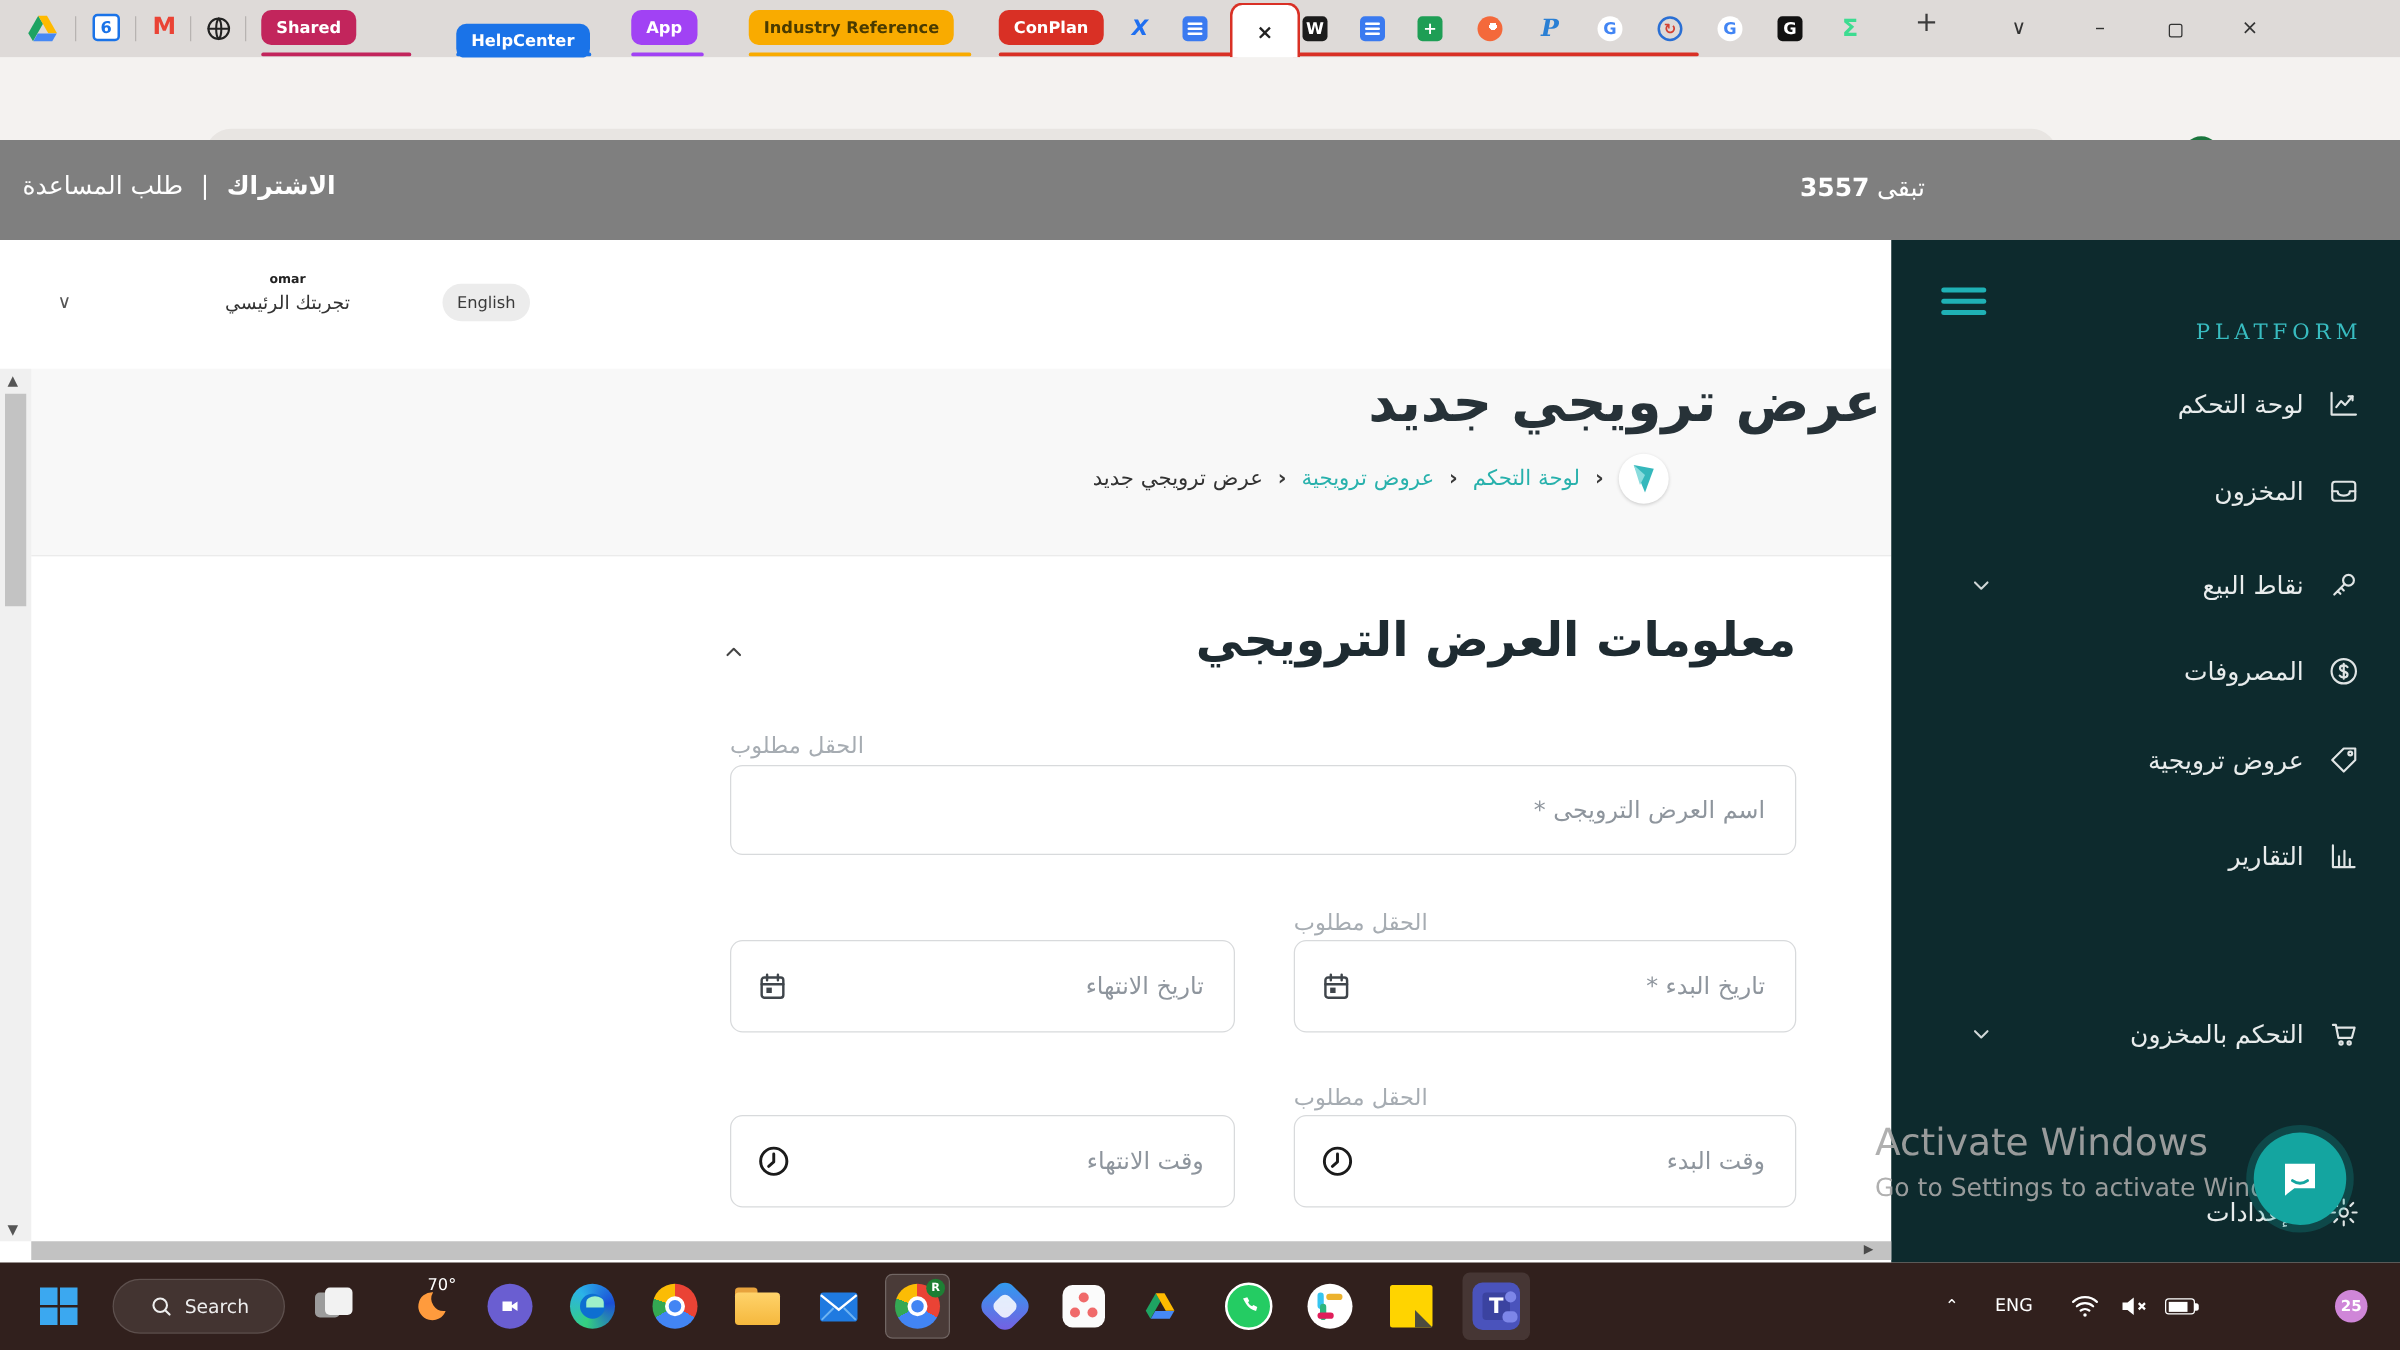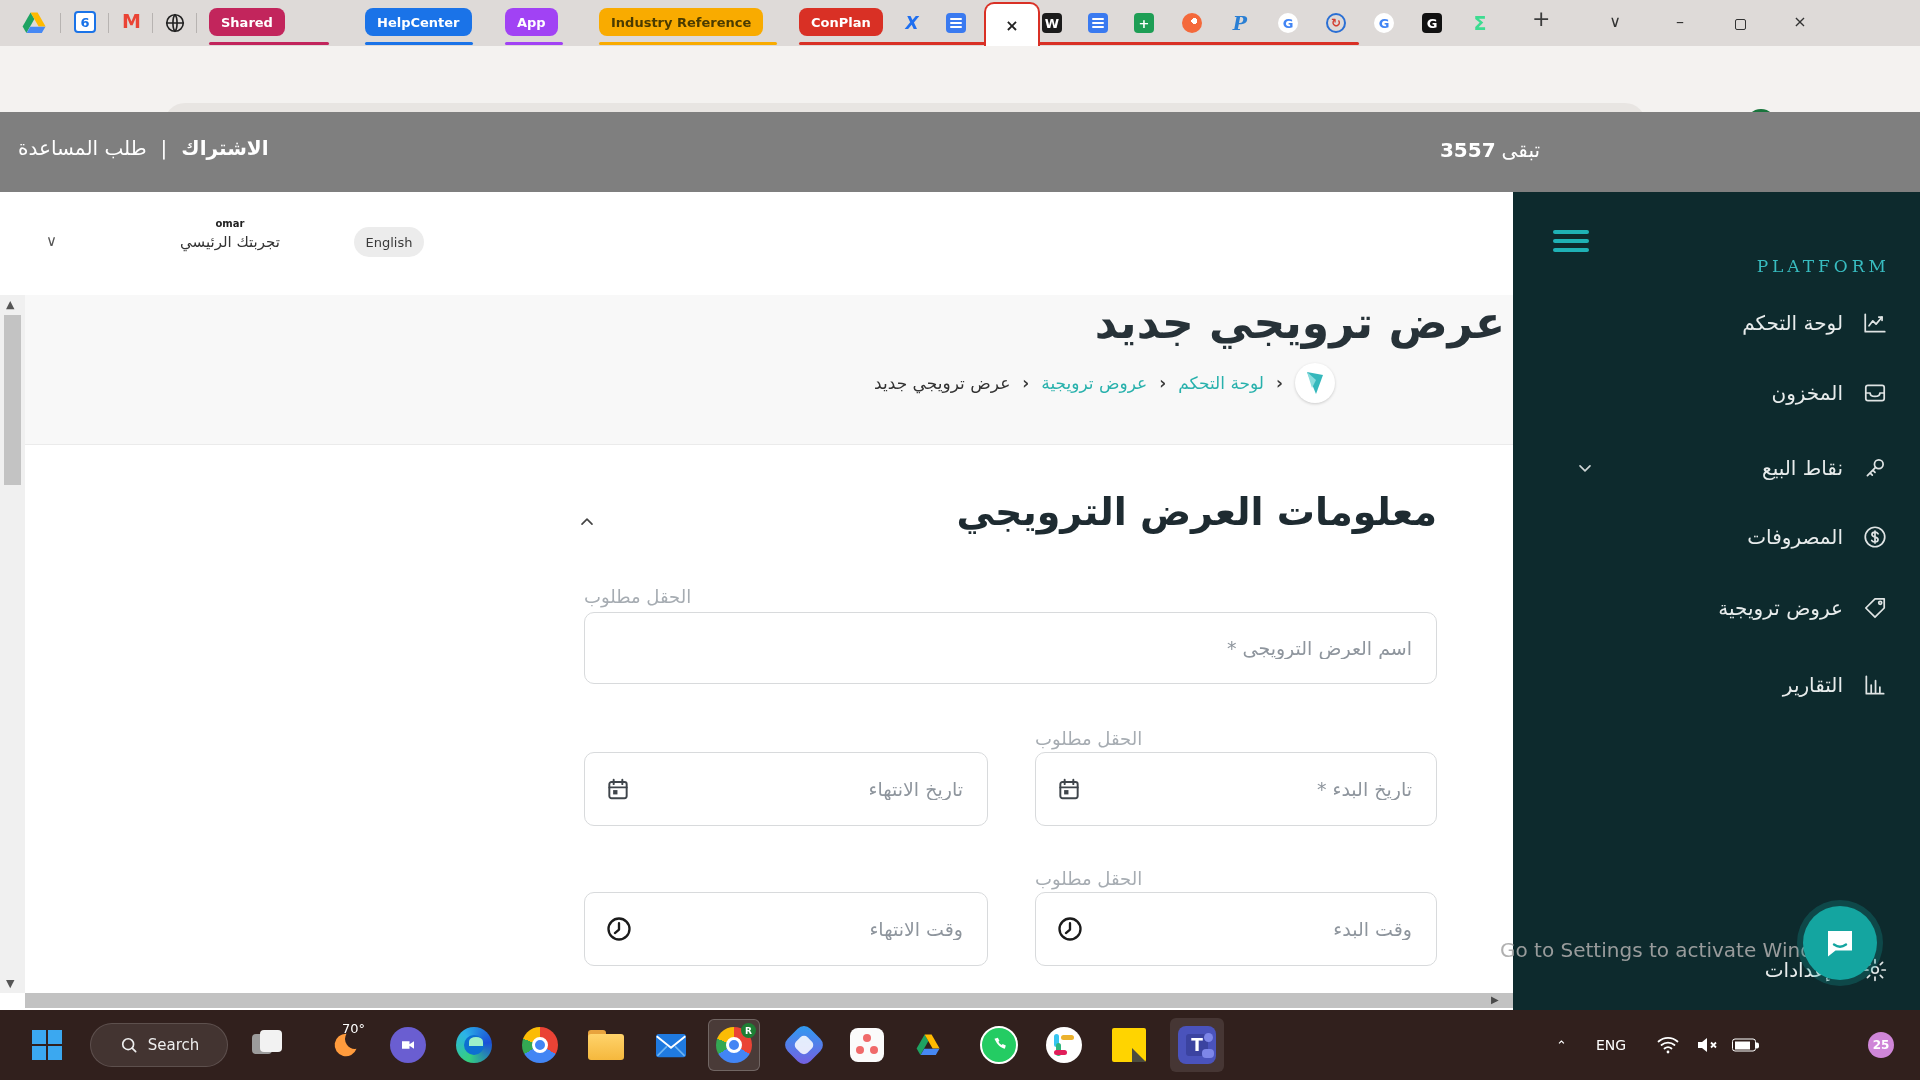--- a/index.html
+++ b/index.html
@@ -73,21 +73,21 @@
     <span class="psep" style="left:152px;"></span>
     <span class="abs" style="left:164px;top:12px;">
         <svg width="22" height="22" viewBox="0 0 24 24" fill="none" stroke="#222" stroke-width="1.8" stroke-linecap="round" stroke-linejoin="round">
           <circle cx="12" cy="12" r="9"></circle>
           <path d="M3 12h18M12 3c3 3 3 15 0 18M12 3c-3 3-3 15 0 18"></path>
         </svg>
       </span>
     <span class="psep" style="left:196px;"></span>
 
     <span class="gpill" style="left: 209px; background-color: rgb(194, 37, 92); color: rgb(255, 255, 255);">Shared</span>
-    <span class="gpill" style="left: 365px; background-color: rgb(26, 115, 232); color: rgb(255, 255, 255);">HelpCenter</span>
+    <span class="gpill" style="left: 365px; background-color: rgb(26, 115, 232); color: rgb(255, 255, 255); margin-top: 11px;">HelpCenter</span>
     <span class="gpill" style="left: 505px; background-color: rgb(161, 66, 244); color: rgb(255, 255, 255);">App</span>
     <span class="gpill" style="left: 599px; background-color: rgb(249, 171, 0); color: rgb(74, 59, 0);">Industry Reference</span>
     <span class="gpill" style="left: 799px; background-color: rgb(217, 48, 37); color: rgb(255, 255, 255);">ConPlan</span>
 
     <span class="gline" style="left:209px;width:120px;background:#c2255c;"></span>
     <span class="gline" style="left:365px;width:108px;background:#1a73e8;"></span>
     <span class="gline" style="left:505px;width:58px;background:#a142f4;"></span>
     <span class="gline" style="left:599px;width:178px;background:#f9ab00;"></span>
     <span class="gline" style="left:799px;width:560px;background:#d93025;"></span>
 
@@ -342,30 +342,46 @@
   </div>
   <div class="sbitem" style="top:663px;">
     <span class="sblabel">التقارير</span>
       <span class="sbicon">
         <svg width="26" height="26" viewBox="0 0 24 24" fill="none" stroke="#dfe4e4" stroke-width="1.6" stroke-linecap="round" stroke-linejoin="round">
           <path d="M4 4v16h16"></path>
           <path d="M8.5 19v-7M12.5 19V8M16.5 19v-5"></path>
         </svg>
       </span>
   </div>
+  <div class="sbitem" style="top:805px;">
+    <span class="sbchev">
+        <svg width="20" height="20" viewBox="0 0 24 24" fill="none" stroke="#cfd6d6" stroke-width="2" stroke-linecap="round" stroke-linejoin="round">
+          <path d="M6 9.5l6 6 6-6"></path>
+        </svg>
+      </span>
+    <span class="sblabel">التحكم بالمخزون</span>
+      <span class="sbicon">
+        <svg width="26" height="26" viewBox="0 0 24 24" fill="none" stroke="#dfe4e4" stroke-width="1.6" stroke-linecap="round" stroke-linejoin="round">
+          <path d="M4 5.5h2.2L8 15h10l2-7.5H7"></path>
+          <circle cx="10" cy="18.8" r="1.2"></circle>
+          <circle cx="16" cy="18.8" r="1.2"></circle>
+        </svg>
+      </span>
+  </div>
   <div class="sbitem" style="top:948px;">
     <span class="sblabel">الإعدادات</span>
       <span class="sbicon">
         <svg width="26" height="26" viewBox="0 0 24 24" fill="none" stroke="#dfe4e4" stroke-width="1.6" stroke-linecap="round" stroke-linejoin="round">
           <circle cx="12" cy="12" r="3"></circle>
           <path d="M12 2.5v3M12 18.5v3M2.5 12h3M18.5 12h3M5 5l2.1 2.1M16.9 16.9 19 19M19 5l-2.1 2.1M7.1 16.9 5 19"></path>
         </svg>
       </span>
   </div>
 
+  <div class="abs wm" style="left:1500px;top:897px;font-size:30px;">Activate Windows</div>
   <div class="abs wm" style="left:1500px;top:938px;font-size:20px;">Go to Settings to activate Windows.</div>
 
   <div class="abs" style="left:1803px;top:906px;width:74px;height:74px;border-radius:50%;background:#14a5a0;display:flex;align-items:center;justify-content:center;cursor:pointer;box-shadow:0 0 0 6px rgba(20,165,160,.25);">
     <span>
         <svg width="36" height="36" viewBox="0 0 24 24">
           <path d="M4 4h16v13H9l-5 4Z" fill="#fff"></path>
           <path d="M8 13c2.5 1.8 5.5 1.8 8 0" stroke="#14a5a0" stroke-width="1.6" fill="none" stroke-linecap="round"></path>
         </svg>
       </span>
   </div>

